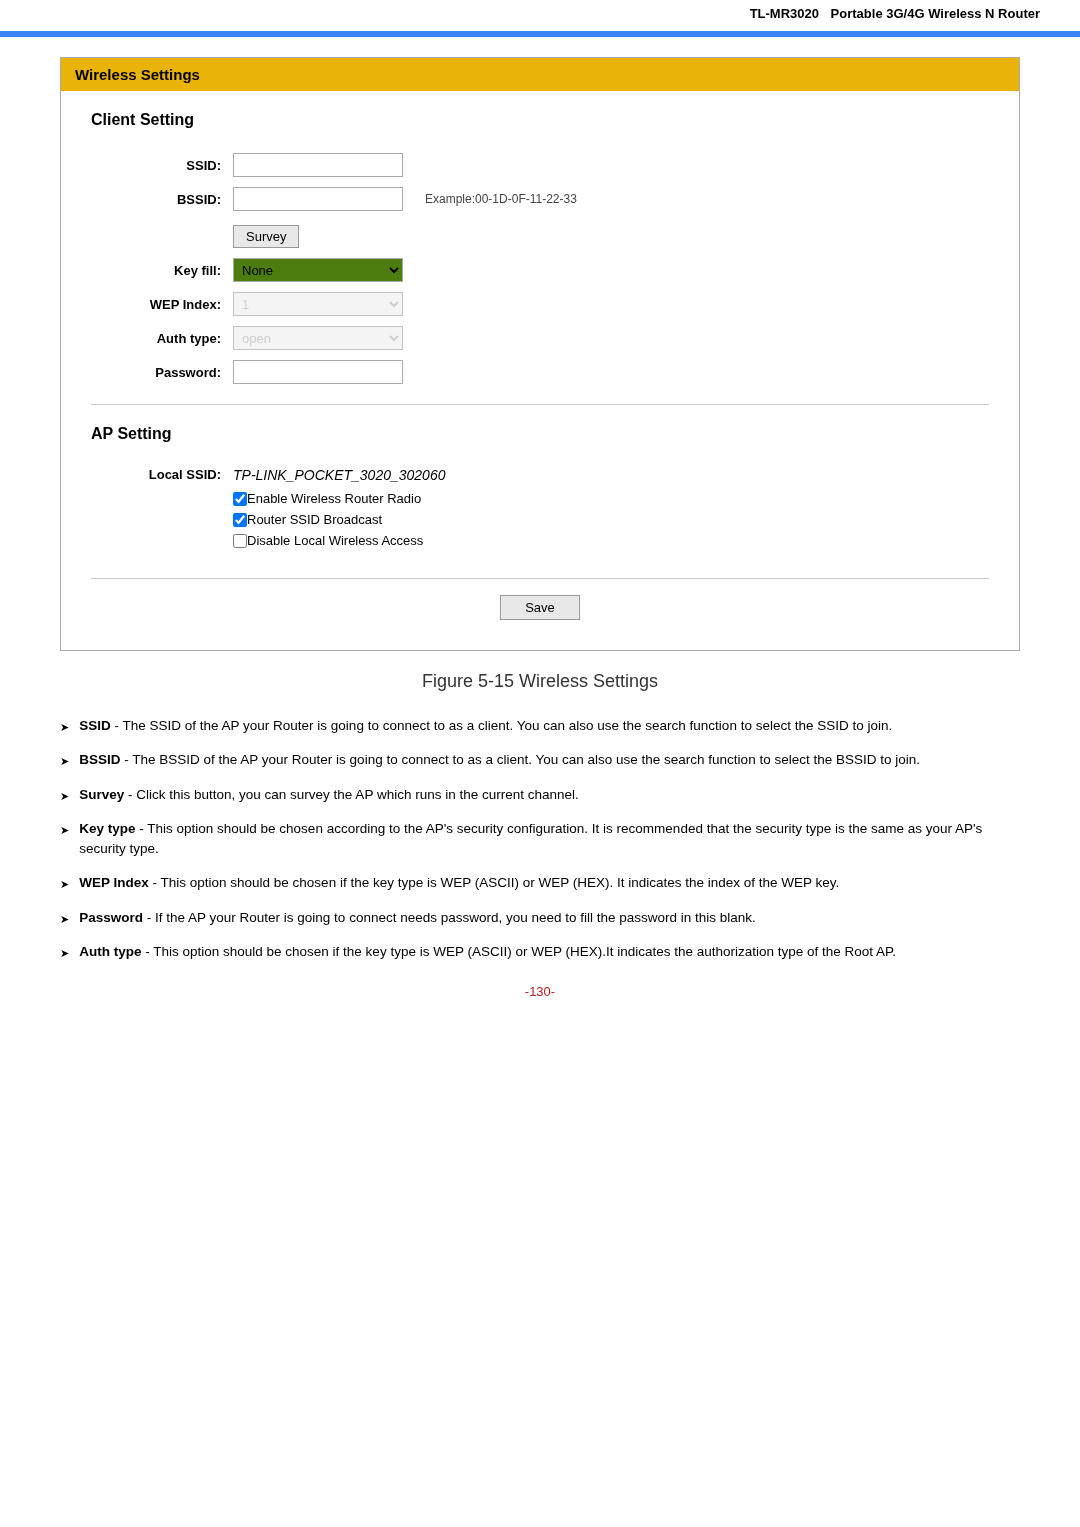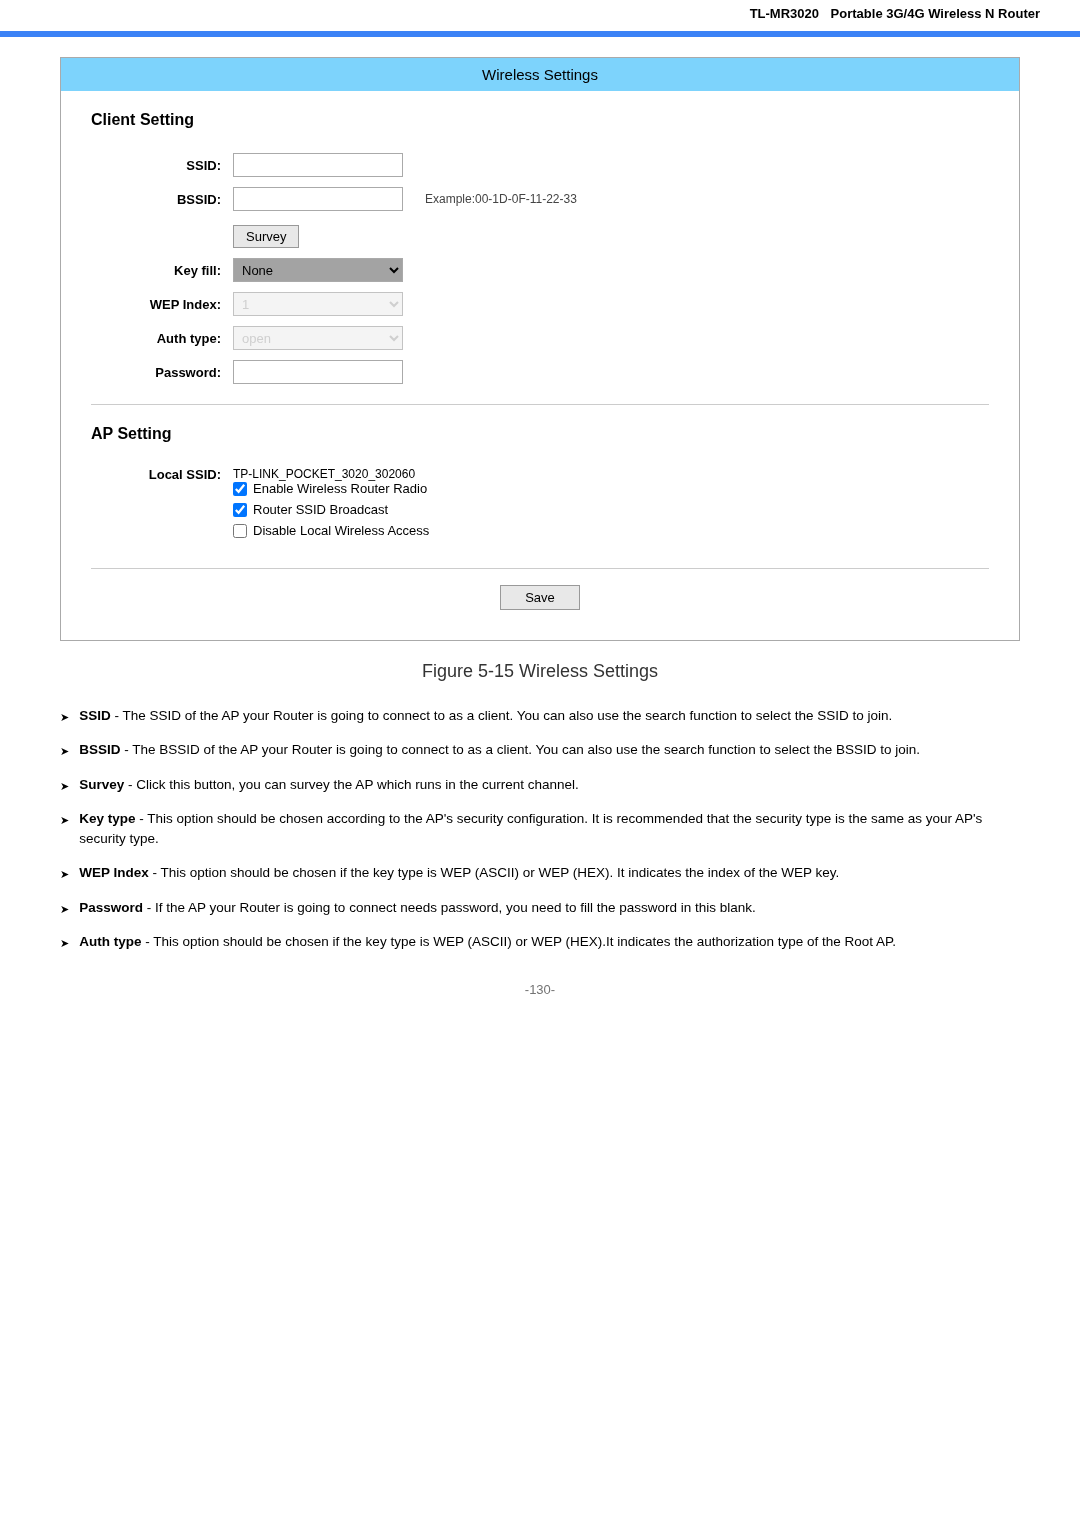--- a/index.html
+++ b/index.html
@@ -32,26 +32,25 @@
     .main-content {
       padding: 20px 60px;
     }
 
     
     .panel {
       border: 1px solid #aaa;
       margin-bottom: 20px;
     }
     .panel-header {
-      background: #7dd3fc;
+      background: #eab308;
       padding: 8px 14px;
-      font-weight: normal;
+      font-weight: bold;
       font-size: 15px;
       color: #000;
-      text-align: center;
     }
     .panel-body {
       padding: 20px 30px 30px 30px;
       background: #fff;
     }
 
     .section-title {
       font-size: 16px;
       font-weight: bold;
       margin-bottom: 18px;
@@ -86,21 +85,21 @@
     .form-input:disabled {
       background: #f0f0f0;
       color: #999;
     }
     .form-select {
       border: 1px solid #aaa;
       padding: 2px 4px;
       font-size: 13px;
       height: 24px;
       width: 170px;
-      background: #a3a3a3;
+      background: #4d7c0f;
     }
     .form-select:disabled {
       background: #f0f0f0;
       color: #bbb;
     }
     .bssid-input-line {
       display: flex;
       align-items: center;
       gap: 22px;
     }
@@ -122,29 +121,30 @@
       border-top: 1px solid #ccc;
       margin: 20px 0;
     }
 
     
     .ap-section {
       margin-top: 10px;
     }
 
     .local-ssid-value {
-      font-size: 12px;
+      font-size: 14px;
+      margin-bottom: 8px;
+      font-style: italic;
     }
 
     .checkbox-row {
       display: flex;
       align-items: center;
       margin-bottom: 6px;
       font-size: 13px;
-      gap: 6px;
     }
     .checkbox-row input[type="checkbox"] {
       width: 14px;
       height: 14px;
       cursor: pointer;
     }
 
     
     .save-row {
       margin-top: 24px;
@@ -189,23 +189,23 @@
       flex-shrink: 0;
       color: #000;
     }
     .desc-list li strong {
       font-weight: bold;
     }
 
     
     .page-footer {
       text-align: center;
-      margin-top: 30px;
-      font-size: 13px;
-      color: #737373;
+      margin-top: 22px;
+      font-size: 13px;
+      color: #b91c1c;
     }
 
     
     .ap-form-row {
       display: flex;
       align-items: flex-start;
     }
     .ap-form-controls {
       display: flex;
       flex-direction: column;

